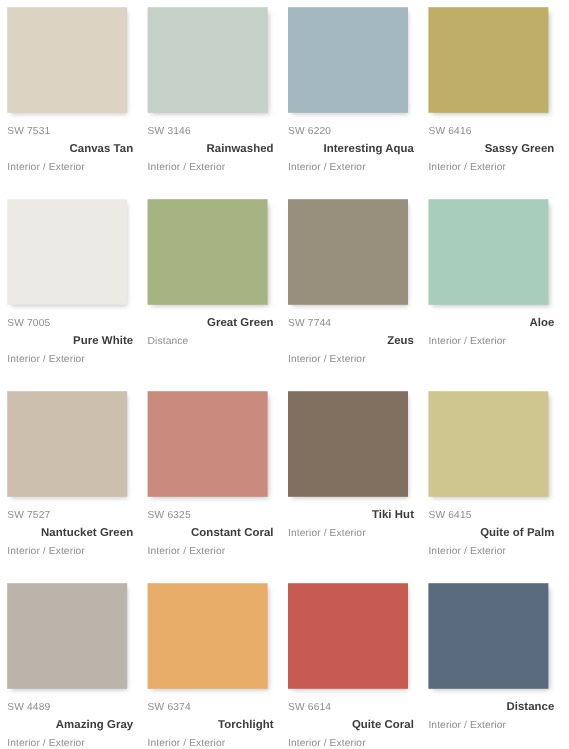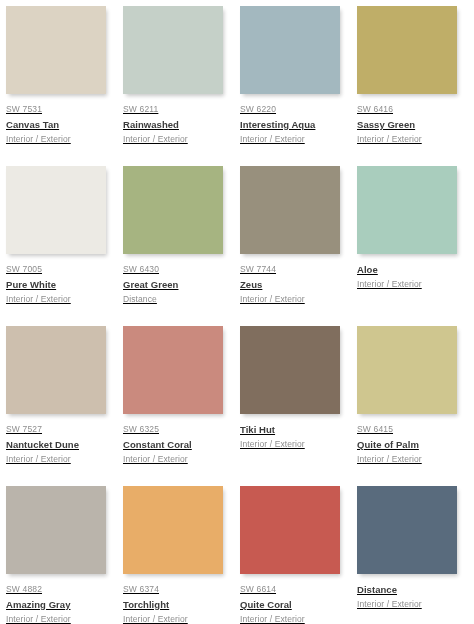--- a/index.html
+++ b/index.html
@@ -20,21 +20,20 @@
     grid-template-rows: repeat(4, 160px);
     column-gap: 0px;
     row-gap: 0px;
     padding: 6px 0 0 6px;
     box-sizing: border-box;
   }
   .swatch-cell {
     position: relative;
     box-sizing: border-box;
     padding-right: 12px;
-    text-decoration: underline;
   }
   .swatch-chip {
     width: 100px;
     height: 88px;
     box-sizing: border-box;
     box-shadow: 2px 3px 4px -1px rgba(0,0,0,0.22);
     margin-bottom: 9px;
   }
   .swatch-code {
     font-size: 8.5px;
@@ -45,20 +44,21 @@
     white-space: nowrap;
   }
   .swatch-name {
     font-size: 9.5px;
     font-weight: bold;
     color: #3b3b3b;
     letter-spacing: 0.05px;
     line-height: 13px;
     margin-bottom: 2px;
     white-space: nowrap;
+    text-align: right;
   }
   .swatch-usage {
     font-size: 8.5px;
     color: #8d8d8d;
     letter-spacing: 0.1px;
     line-height: 12px;
     white-space: nowrap;
   }
 </style>
 </head>
@@ -66,21 +66,21 @@
 
 <div id="palette-grid">
     <div class="swatch-cell">
       <div class="swatch-chip" style="background-color: rgb(220, 211, 195);"></div>
       <div class="swatch-code">SW 7531</div>
       <div class="swatch-name">Canvas Tan</div>
       <div class="swatch-usage">Interior / Exterior</div>
     </div>
     <div class="swatch-cell">
       <div class="swatch-chip" style="background-color: rgb(197, 208, 200);"></div>
-      <div class="swatch-code">SW 6211</div>
+      <div class="swatch-code">SW 3146</div>
       <div class="swatch-name">Rainwashed</div>
       <div class="swatch-usage">Interior / Exterior</div>
     </div>
     <div class="swatch-cell">
       <div class="swatch-chip" style="background-color: rgb(163, 184, 191);"></div>
       <div class="swatch-code">SW 6220</div>
       <div class="swatch-name">Interesting Aqua</div>
       <div class="swatch-usage">Interior / Exterior</div>
     </div>
     <div class="swatch-cell">
@@ -90,39 +90,38 @@
       <div class="swatch-usage">Interior / Exterior</div>
     </div>
     <div class="swatch-cell">
       <div class="swatch-chip" style="background-color: rgb(236, 234, 228);"></div>
       <div class="swatch-code">SW 7005</div>
       <div class="swatch-name">Pure White</div>
       <div class="swatch-usage">Interior / Exterior</div>
     </div>
     <div class="swatch-cell">
       <div class="swatch-chip" style="background-color: rgb(166, 180, 129);"></div>
-      <div class="swatch-code">SW 6430</div>
       <div class="swatch-name">Great Green</div>
       <div class="swatch-usage">Distance</div>
     </div>
     <div class="swatch-cell">
       <div class="swatch-chip" style="background-color: rgb(152, 144, 125);"></div>
       <div class="swatch-code">SW 7744</div>
       <div class="swatch-name">Zeus</div>
       <div class="swatch-usage">Interior / Exterior</div>
     </div>
     <div class="swatch-cell">
       <div class="swatch-chip" style="background-color: rgb(169, 205, 189);"></div>
       <div class="swatch-name">Aloe</div>
       <div class="swatch-usage">Interior / Exterior</div>
     </div>
     <div class="swatch-cell">
       <div class="swatch-chip" style="background-color: rgb(205, 191, 174);"></div>
       <div class="swatch-code">SW 7527</div>
-      <div class="swatch-name">Nantucket Dune</div>
+      <div class="swatch-name">Nantucket Green</div>
       <div class="swatch-usage">Interior / Exterior</div>
     </div>
     <div class="swatch-cell">
       <div class="swatch-chip" style="background-color: rgb(202, 138, 126);"></div>
       <div class="swatch-code">SW 6325</div>
       <div class="swatch-name">Constant Coral</div>
       <div class="swatch-usage">Interior / Exterior</div>
     </div>
     <div class="swatch-cell">
       <div class="swatch-chip" style="background-color: rgb(128, 110, 94);"></div>
@@ -130,21 +129,21 @@
       <div class="swatch-usage">Interior / Exterior</div>
     </div>
     <div class="swatch-cell">
       <div class="swatch-chip" style="background-color: rgb(207, 198, 143);"></div>
       <div class="swatch-code">SW 6415</div>
       <div class="swatch-name">Quite of Palm</div>
       <div class="swatch-usage">Interior / Exterior</div>
     </div>
     <div class="swatch-cell">
       <div class="swatch-chip" style="background-color: rgb(186, 180, 171);"></div>
-      <div class="swatch-code">SW 4882</div>
+      <div class="swatch-code">SW 4489</div>
       <div class="swatch-name">Amazing Gray</div>
       <div class="swatch-usage">Interior / Exterior</div>
     </div>
     <div class="swatch-cell">
       <div class="swatch-chip" style="background-color: rgb(232, 173, 104);"></div>
       <div class="swatch-code">SW 6374</div>
       <div class="swatch-name">Torchlight</div>
       <div class="swatch-usage">Interior / Exterior</div>
     </div>
     <div class="swatch-cell">

